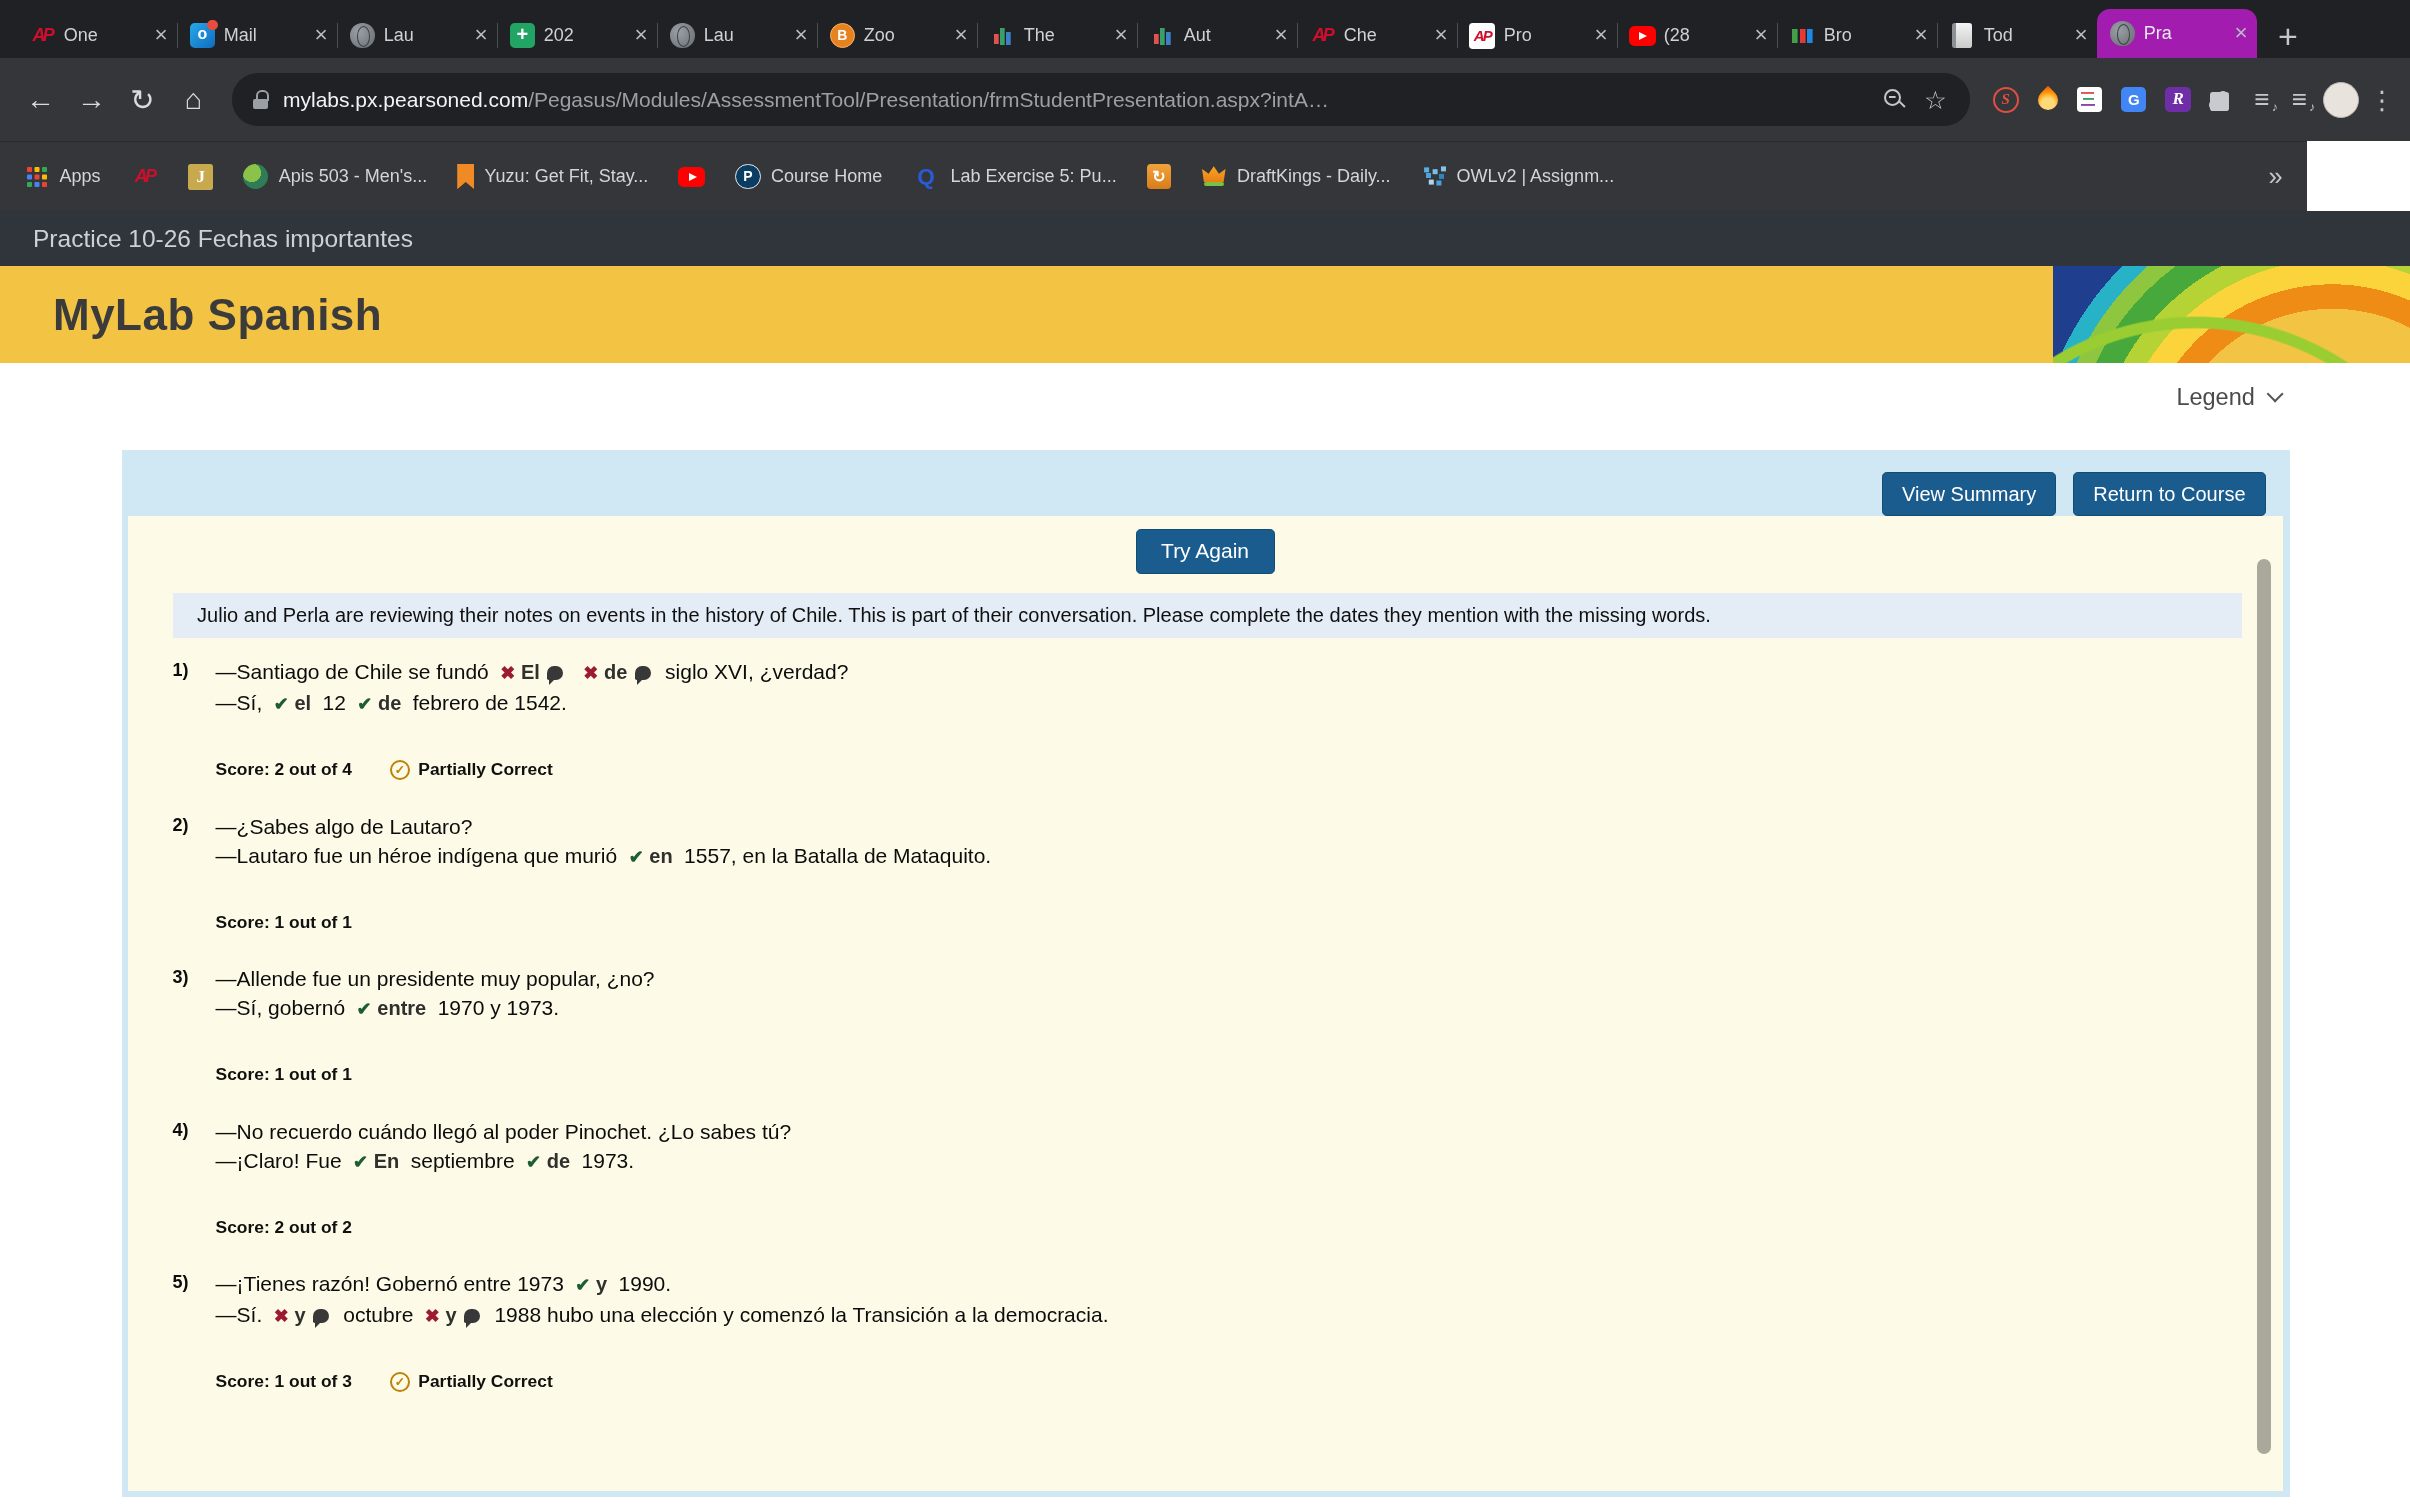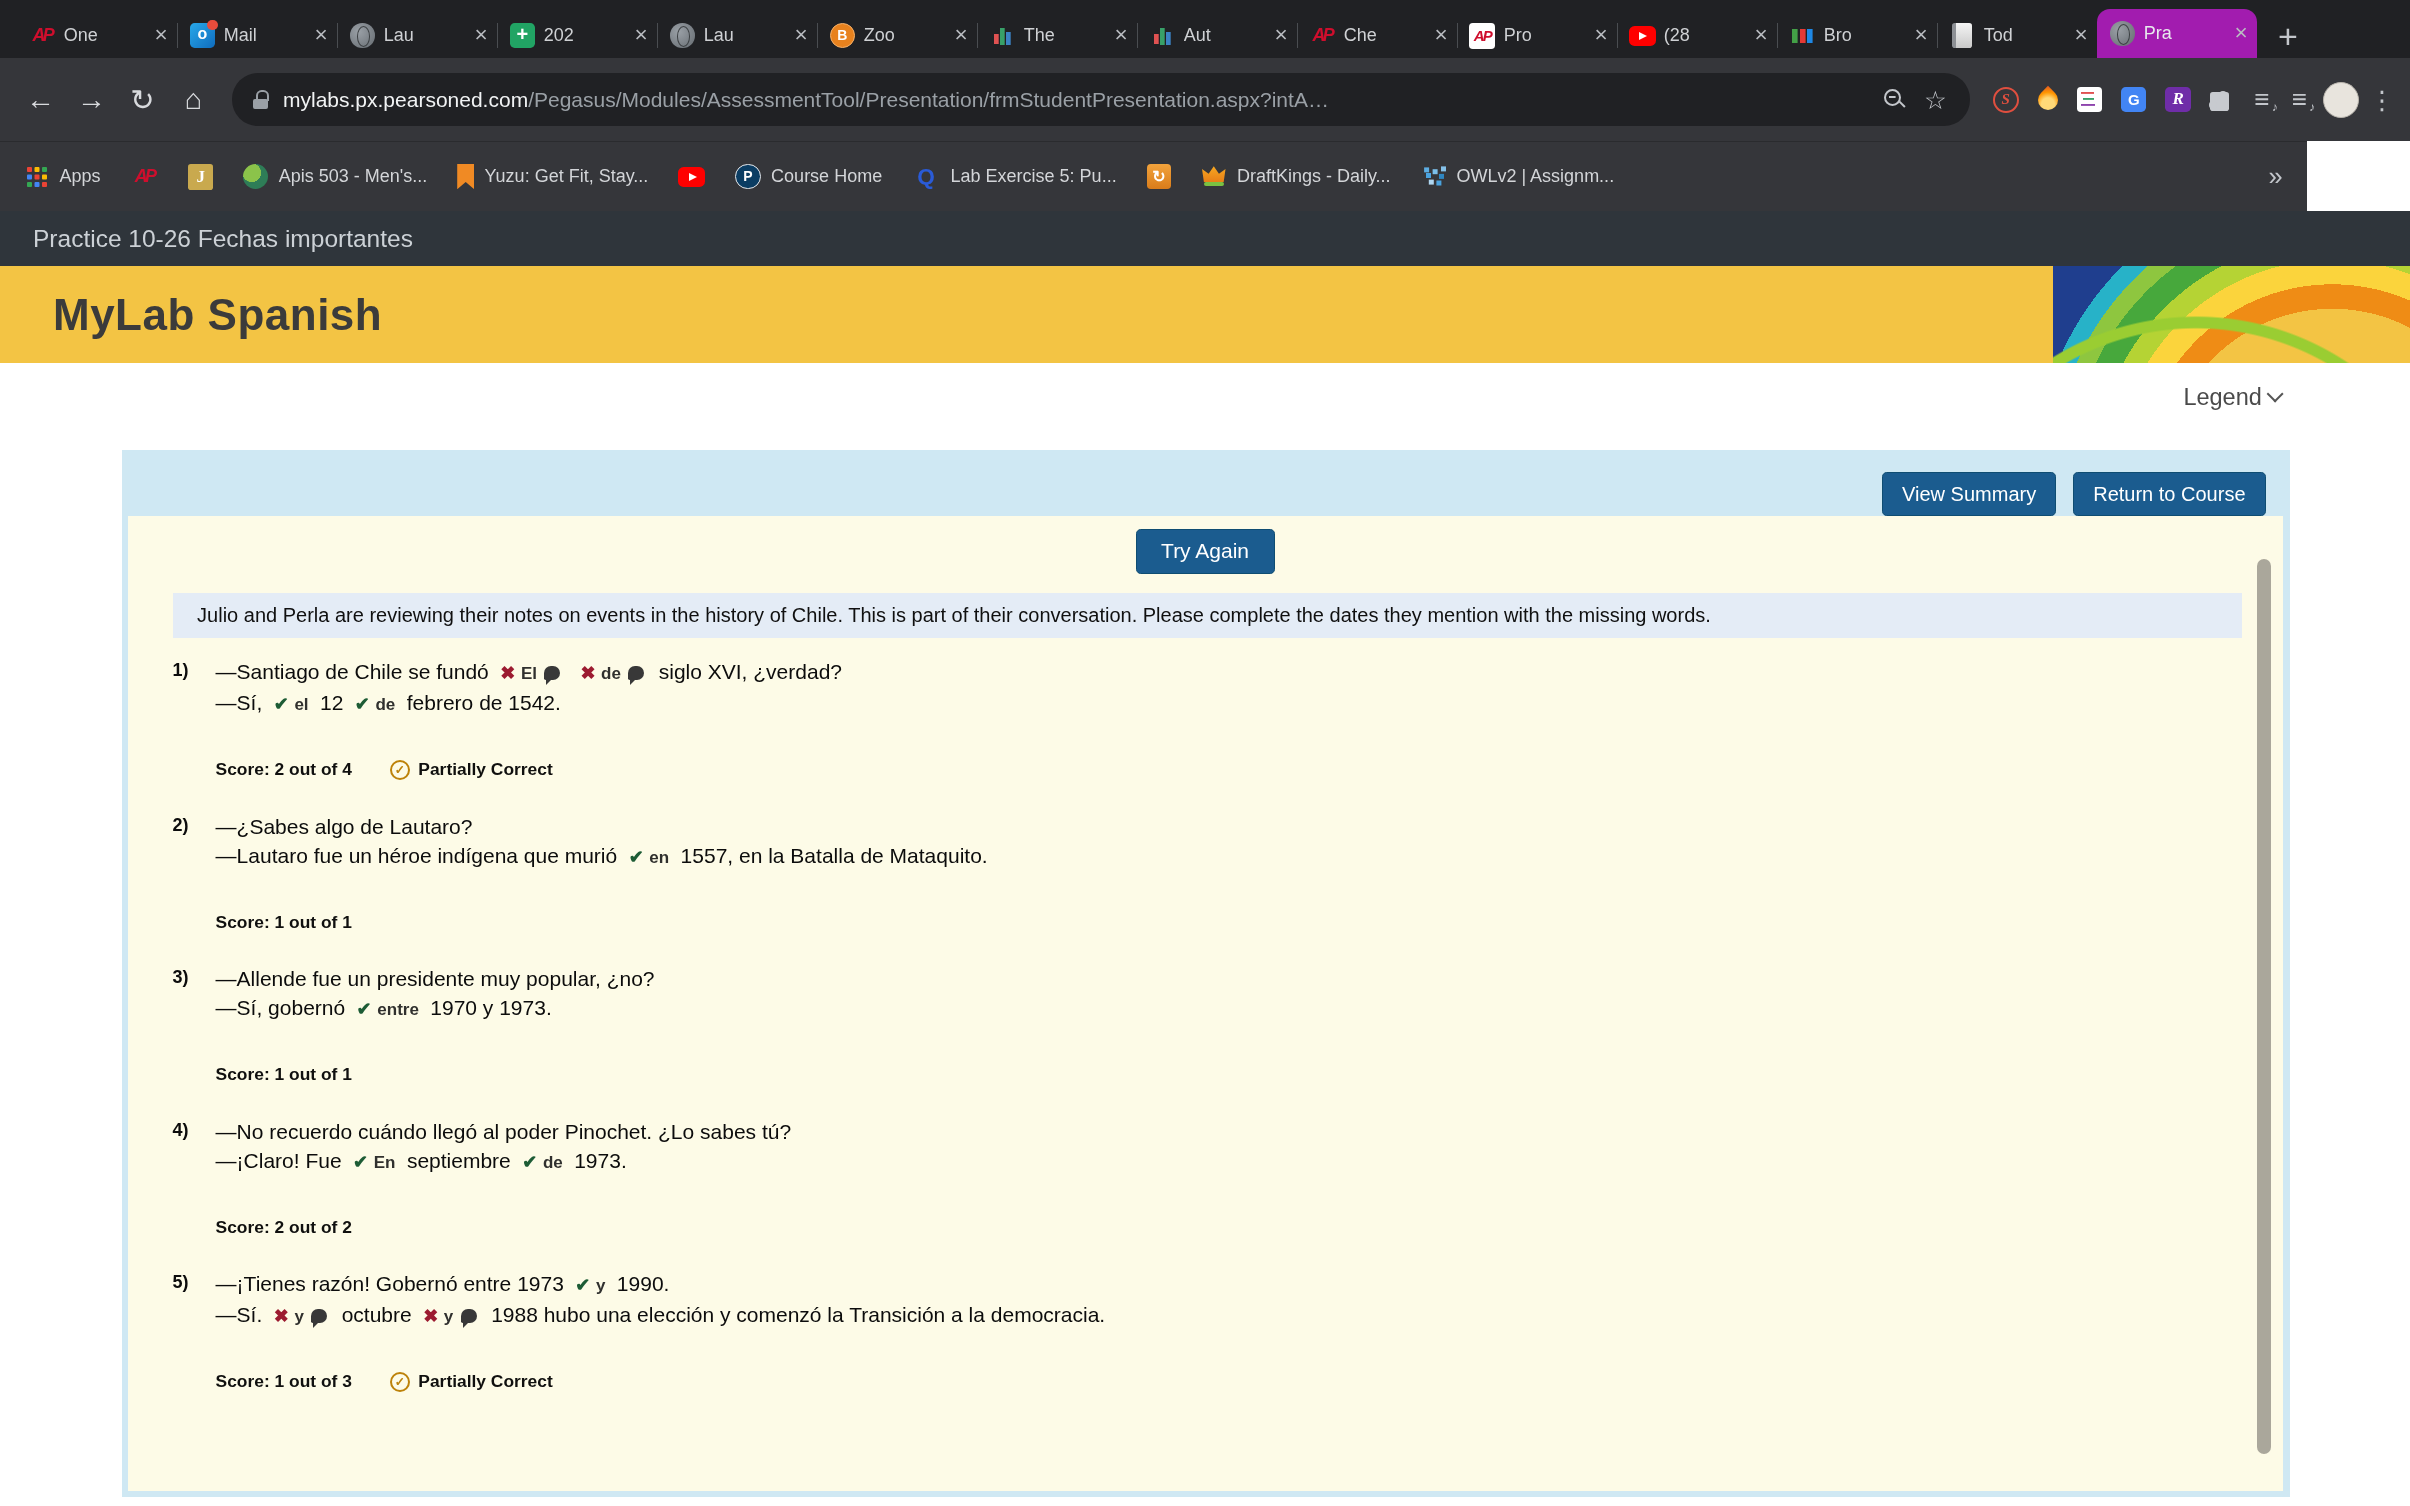--- a/index.html
+++ b/index.html
@@ -34,21 +34,21 @@
   .ptitle{position:absolute;top:211px;left:0;width:2411px;height:55px;background:#2f353b;color:#ccd1d6;font-size:24.5px;display:flex;align-items:center;padding:0 33px;}
   .banner{position:absolute;top:266px;left:0;width:2411px;height:98px;background:#f3c444;overflow:hidden;}
   .brand{position:absolute;left:53px;top:50%;transform:translateY(-50%);font-size:44px;font-weight:700;color:#3b3b3b;letter-spacing:0.5px;}
   .banner-art{position:absolute;right:0;top:0;width:358px;height:98px;
     background:
 
      radial-gradient(circle at 40% 330%, rgba(255,255,255,0) 0 67%, #9acd32 67.5% 70%, rgba(255,255,255,0) 70.5%),
      radial-gradient(circle at 78% 215%, rgba(0,0,0,0) 0 48%, #ef8c15 48% 55%, #fbd43c 55% 62%, #b5d334 62% 68%, #47a83c 68% 75%, #8ec63f 75% 80%, #27b2c8 80% 85%, #1f3e8e 85% 100%);}
 
   .whitepage{position:absolute;top:363px;left:0;width:2411px;height:1143px;background:#ffffff;}
-  .legend{position:absolute;top:21px;right:130px;color:#4a4a4a;font-size:23.5px;display:flex;align-items:center;gap:7px;cursor:pointer;}
+  .legend{position:absolute;top:21px;right:130px;color:#4a4a4a;font-size:23.5px;display:flex;align-items:center;gap:14px;cursor:pointer;}
   .chev{width:12.2px;height:12.2px;border-right:2.8px solid #555;border-bottom:2.8px solid #555;transform:rotate(45deg);margin-top:-6.6px;}
 
   
   .panel{position:absolute;left:122px;top:87px;width:2168px;height:1047px;background:#cfe8f3;}
   .phead{height:66px;display:flex;align-items:flex-end;justify-content:flex-end;gap:17px;padding-right:24.5px;}
   .btn{background:#1b5c8f;color:#fff;font-size:20px;padding:9.4px 19px;border-radius:4.7px;border:0.9px solid #0f4d72;cursor:pointer;font-family:inherit;}
   .pbody{position:absolute;top:66px;left:5.6px;right:7.5px;bottom:5.6px;background:#fdfbe7;overflow:hidden;}
   .score-clip{height:22.6px;overflow:hidden;margin:3.8px 0 0 22.6px;}
   .score-text{font-size:22.6px;font-weight:700;color:#1c2a50;margin-top:-8.5px;}
   .tryrow{display:flex;justify-content:center;margin-top:13px;}
@@ -57,21 +57,21 @@
   .questions{margin:19px 113px 0 45px;}
   .qblock{display:flex;margin-bottom:30px;}
   .qnum{width:43px;font-weight:700;font-size:18px;padding-top:2.8px;flex:none;color:#0c0c0c;}
   .qbody{flex:1;}
   .qline{font-size:21px;color:#0c0c0c;line-height:29px;}
   .qscore{margin-top:38px;font-size:17.4px;font-weight:700;color:#10100f;display:flex;align-items:center;height:24.5px;}
   .qstatus{display:flex;align-items:center;margin-left:38px;gap:8.5px;}
   .pc-icon{width:20px;height:20px;border-radius:50%;border:2.4px solid #bd820a;color:#bd820a;display:flex;align-items:center;justify-content:center;font-size:12.2px;font-weight:700;}
   .mark-x{color:#9c1b30;font-weight:700;font-size:18px;margin:0 5.6px;}
   .mark-c{color:#1d5c35;font-weight:700;font-size:18px;margin:0 5.6px;}
-  .qword{font-weight:700;font-size:17px;color:#30302e;margin-right:5.6px;}
+  .qword{font-weight:700;font-size:20px;color:#30302e;margin-right:5.6px;}
   .bubble{display:inline-block;width:16px;height:14px;background:#383838;border-radius:7.5px 7.5px 7.5px 1.9px;position:relative;margin:0 8.5px 0 1.9px;vertical-align:-0.9px;}
   .bubble::after{content:"";position:absolute;left:1.9px;bottom:-4.7px;width:0;height:0;border-top:5.6px solid #383838;border-right:5.6px solid transparent;}
   .scrollthumb{position:absolute;right:11.3px;top:43px;width:14px;height:895px;background:#aaa79b;border-radius:7.5px;cursor:pointer;}
 
   
   .icon{display:inline-flex;align-items:center;justify-content:center;width:28px;height:28px;position:relative;flex:none;}
   .i-globe{width:24.5px;height:24.5px;border-radius:50%;background:radial-gradient(circle at 35% 35%,#9aa0a6,#646a70);}
   .i-globe::after{content:"";position:absolute;width:11.3px;height:19px;border-radius:50%;border:1.9px solid #3c4043;left:6.6px;top:2.8px;}
   .i-ap-red::before{content:"AP";color:#ce0e2d;font-weight:700;font-style:italic;font-size:18px;letter-spacing:-2.8px;}
   .i-ap-white{background:#fff;border-radius:3.8px;width:26px;height:26px;}

